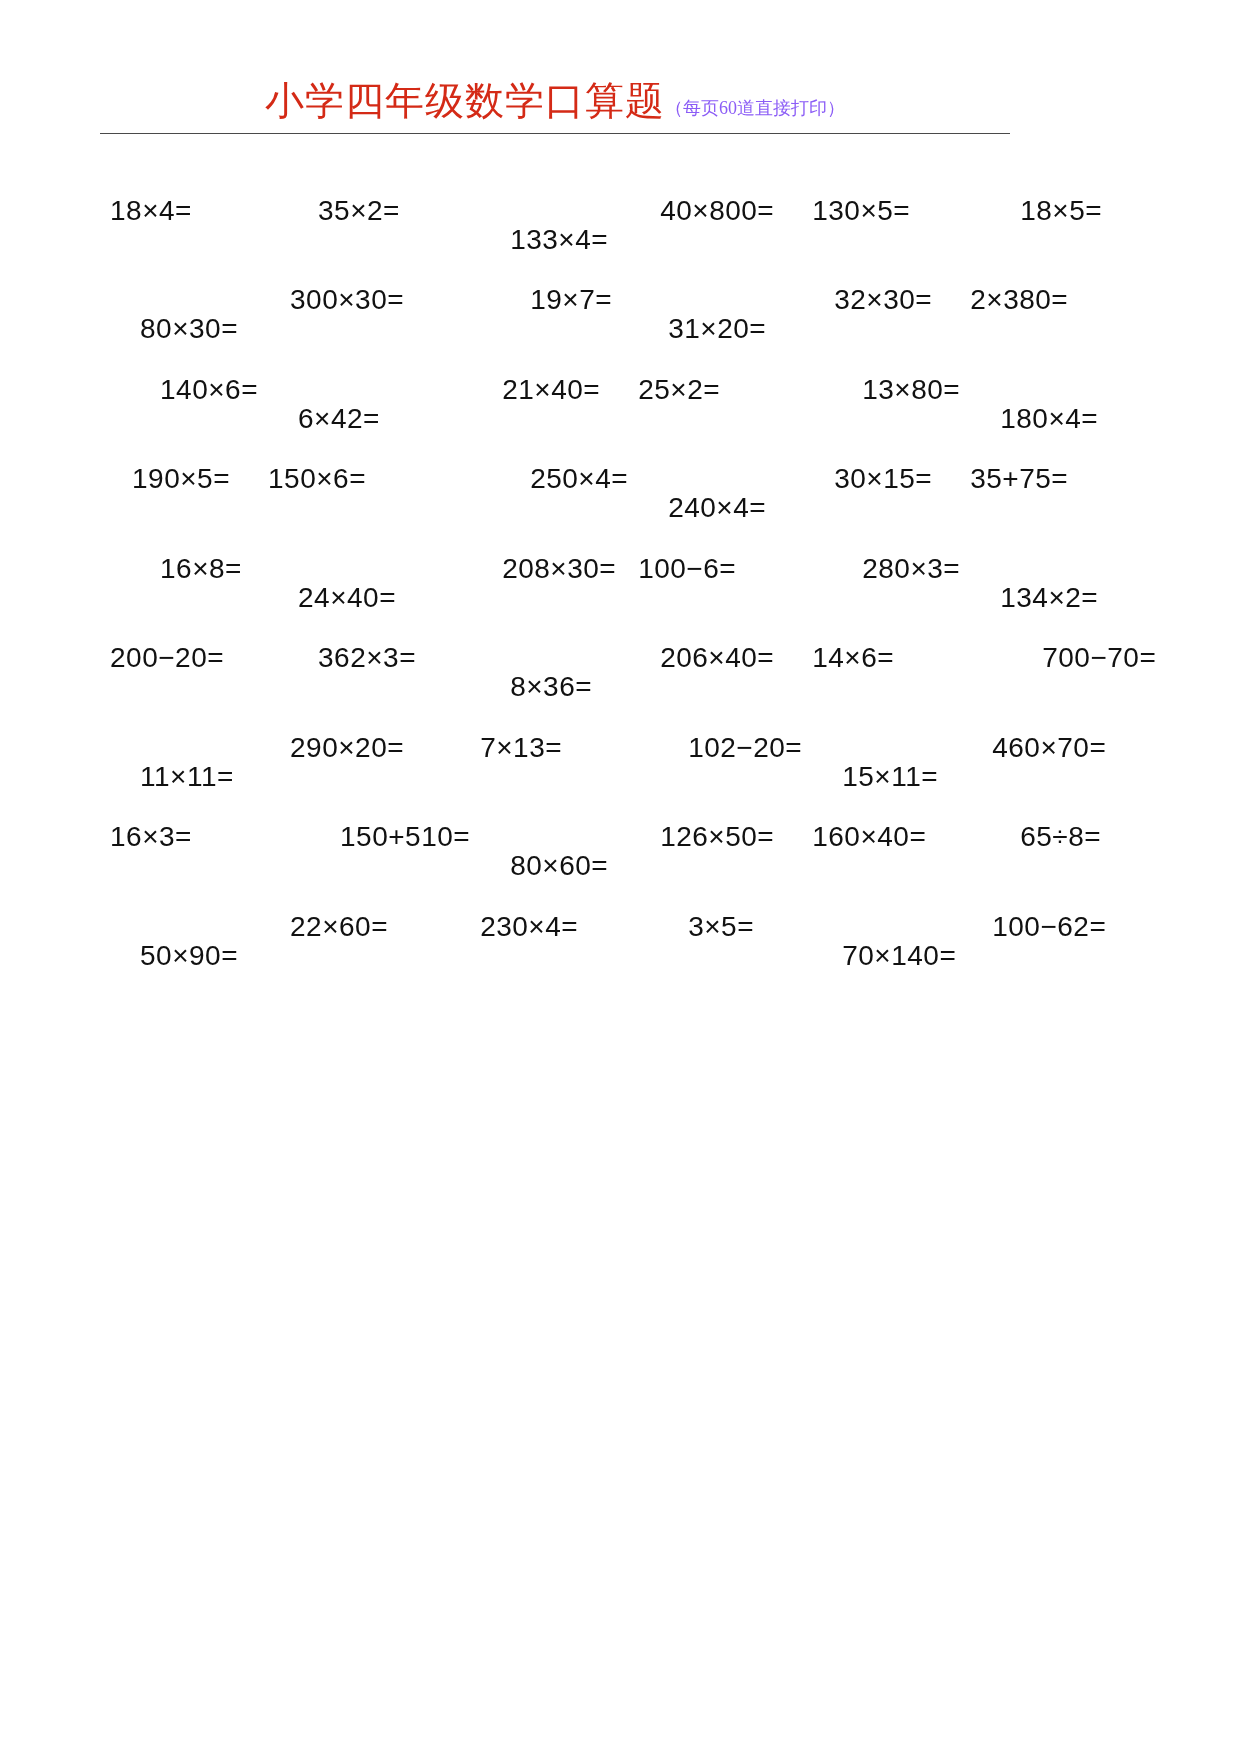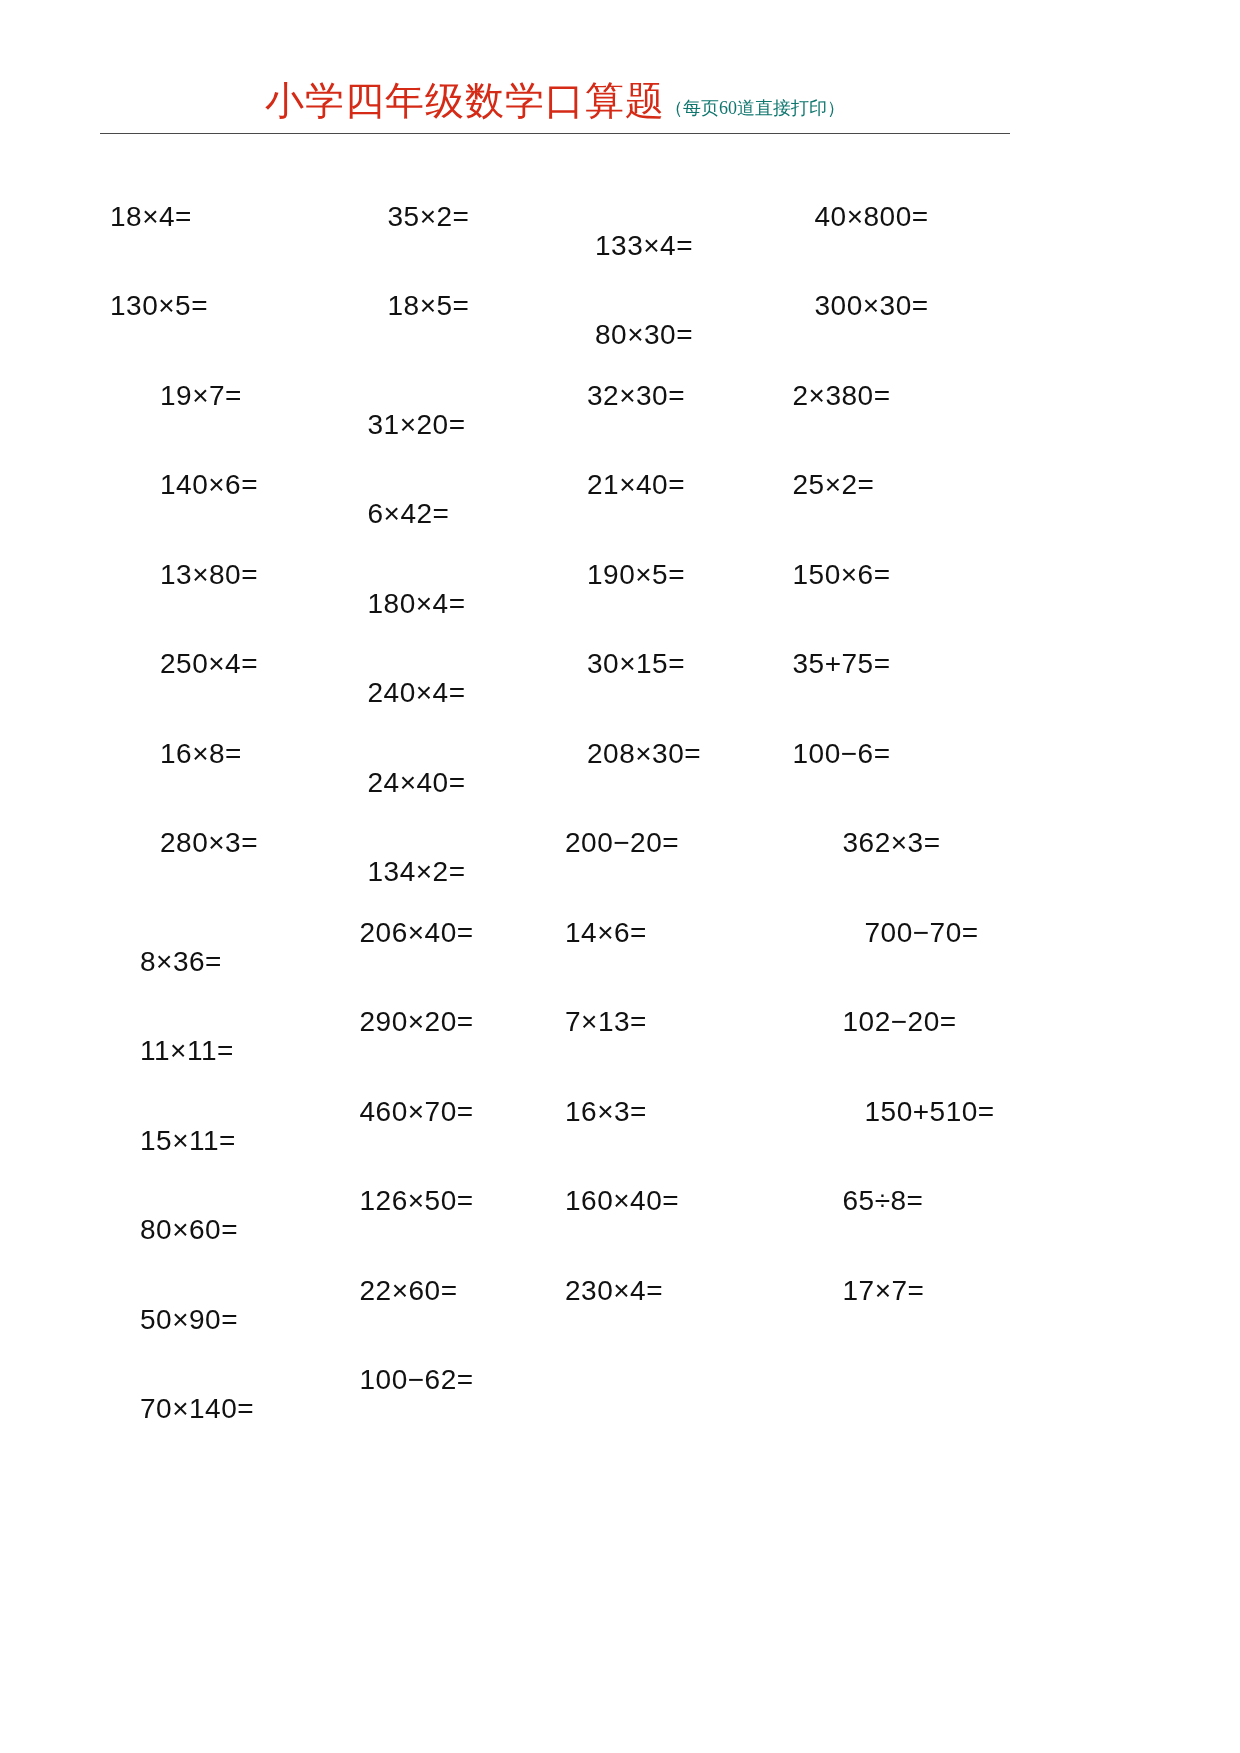--- a/index.html
+++ b/index.html
@@ -38,40 +38,40 @@
     font-size: 39px;
     font-weight: normal;
     color: #d42a16;
     letter-spacing: 1px;
     vertical-align: baseline;
   }
   .title-sub {
     font-family: "Liberation Serif", serif;
     font-size: 18px;
     font-weight: normal;
-    color: #0f766e;
+    color: #8b5cf6;
     vertical-align: baseline;
     letter-spacing: 0px;
   }
   .title-rule {
     position: absolute;
     left: 100px;
     top: 133px;
     width: 910px;
     height: 0;
     border-top: 1.4px solid #4a4a4a;
   }
   
   .grid {
     position: absolute;
     left: 100px;
-    top: 172px;
+    top: 166px;
     width: 910px;
     display: grid;
-    grid-template-columns: repeat(4, 1fr);
+    grid-template-columns: repeat(6, 1fr);
     grid-auto-rows: 89.5px;
   }
   .cell {
     display: flex;
     align-items: center;
     justify-content: flex-start;
     padding-left: 14px;
     box-sizing: border-box;
   }
   .problem {
@@ -248,21 +248,21 @@
       <div class="cell c3">
         <span class="problem">50×90=</span>
       </div>
       <div class="cell c4">
         <span class="problem">22×60=</span>
       </div>
       <div class="cell c1">
         <span class="problem">230×4=</span>
       </div>
       <div class="cell c2">
-        <span class="problem">17×7=</span>
+        <span class="problem">3×5=</span>
       </div>
       <div class="cell c3">
         <span class="problem">70×140=</span>
       </div>
       <div class="cell c4">
         <span class="problem">100−62=</span>
       </div>
     </div>
 
 </div>

